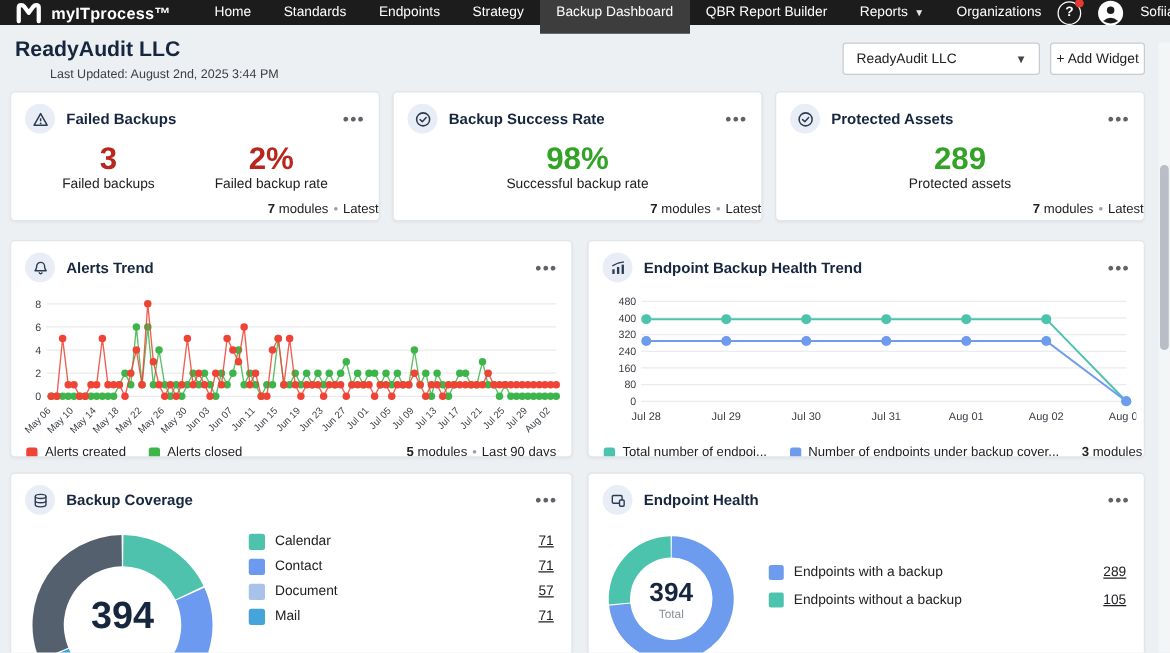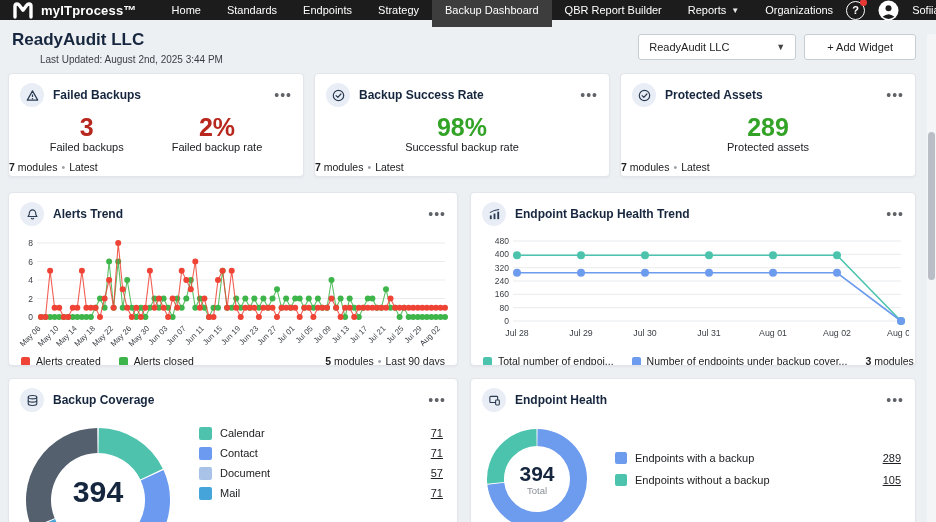--- a/index.html
+++ b/index.html
@@ -20,21 +20,21 @@
   .help-dot { position:absolute; top:-2px; right:-2px; width:7px; height:7px; border-radius:50%; background:#e53935; }
   .user-name { font-size:11px; }
 
   
   .page-header { display:flex; justify-content:space-between; align-items:flex-start; padding:10px 20px 0 12px; }
   .page-title { font-size:17px; font-weight:bold; color:#16263e; margin-bottom:4px; }
   .page-sub { font-size:10px; color:#3a3f45;margin-left:28px; }
   .header-controls { display:flex; gap:8px; margin-top:4px; }
   .org-select { background:#fff; border:1px solid #c7ccd3; border-radius:3px; font-size:11px; padding:6px 10px; width:158px; display:flex; align-items:center; justify-content:space-between; color:#222; cursor:pointer; }
   .org-select .chev { font-size:9px; color:#444; }
-  .add-widget { background:#fff; border:1px solid #c7ccd3; border-radius:3px; font-size:11px; padding:6px 22px; color:#222; cursor:pointer; white-space:nowrap; }
+  .add-widget { background:#fff; border:1px solid #c7ccd3; border-radius:3px; font-size:11px; padding:6px 4px; color:#222; cursor:pointer; white-space:nowrap; }
 
   
   .content { padding:8px 20px 0 8px; }
   .row1 { display:grid; grid-template-columns:repeat(3,1fr); gap:10px; margin-bottom:15px; }
   .row2, .row3 { display:grid; grid-template-columns:450px 1fr; gap:12px; }
   .row2 { margin-bottom:12px; }
 
   .card { background:#fff; border:1px solid #e2e5e9; border-radius:4px; box-shadow:0 1px 2px rgba(20,30,50,.05); overflow:hidden; }
   .card-head { display:flex; align-items:center; padding:9px 11px 7px 11px; }
   .icon-badge { width:24px; height:24px; border-radius:50%; background:#e9eef6; display:flex; align-items:center; justify-content:center; margin-right:9px; flex:none; }
@@ -42,21 +42,21 @@
   .menu-dots { margin-left:auto; color:#5f6368; font-size:14px; letter-spacing:1px; cursor:pointer; line-height:10px; }
 
   
   .kpi-card { height:104px; }
   .kpi-body { display:flex; justify-content:center; gap:48px; }
   .kpi-metric { text-align:center; }
   .kpi-value { font-size:25px; font-weight:bold; line-height:26px; }
   .kpi-value.red { color:#b8271d; }
   .kpi-value.green { color:#33a327; }
   .kpi-label { font-size:11px; color:#202124; margin-top:1px; }
-  .kpi-footer { text-align:left; font-size:10.5px; color:#202124; margin-top:8px; }
+  .kpi-footer { text-align:right; font-size:10.5px; color:#202124; margin-top:8px; }
   .kpi-footer b { font-weight:bold; }
   .dot-sep { color:#9aa0a6; margin:0 4px; }
 
   
   .chart-card { height:174px; display:flex; flex-direction:column; }
   .chart-body { flex:1; padding:0 6px; }
   .chart-legend { display:flex; align-items:center; padding:4px 12px 9px 12px; font-size:10.5px; color:#202124; }
   .legend-item { display:flex; align-items:center; margin-right:18px; white-space:nowrap; }
   .swatch { width:9px; height:9px; border-radius:2px; margin-right:6px; flex:none; }
   .legend-right { margin-left:auto; white-space:nowrap; font-size:10.5px; }

